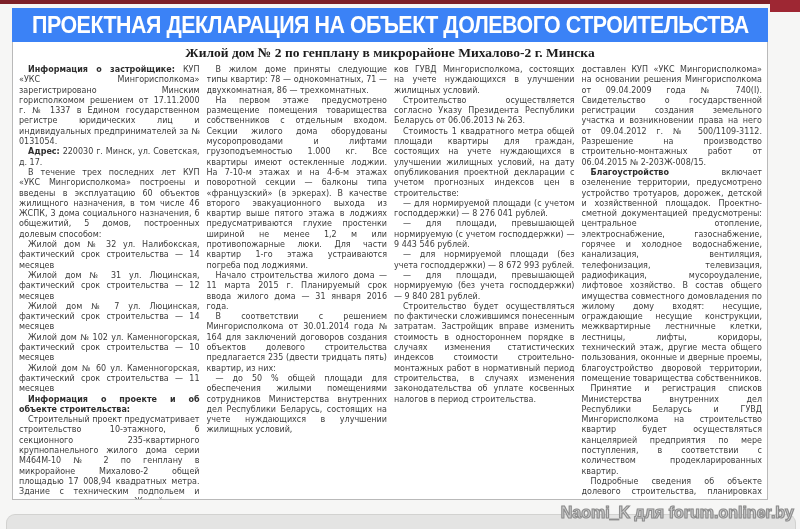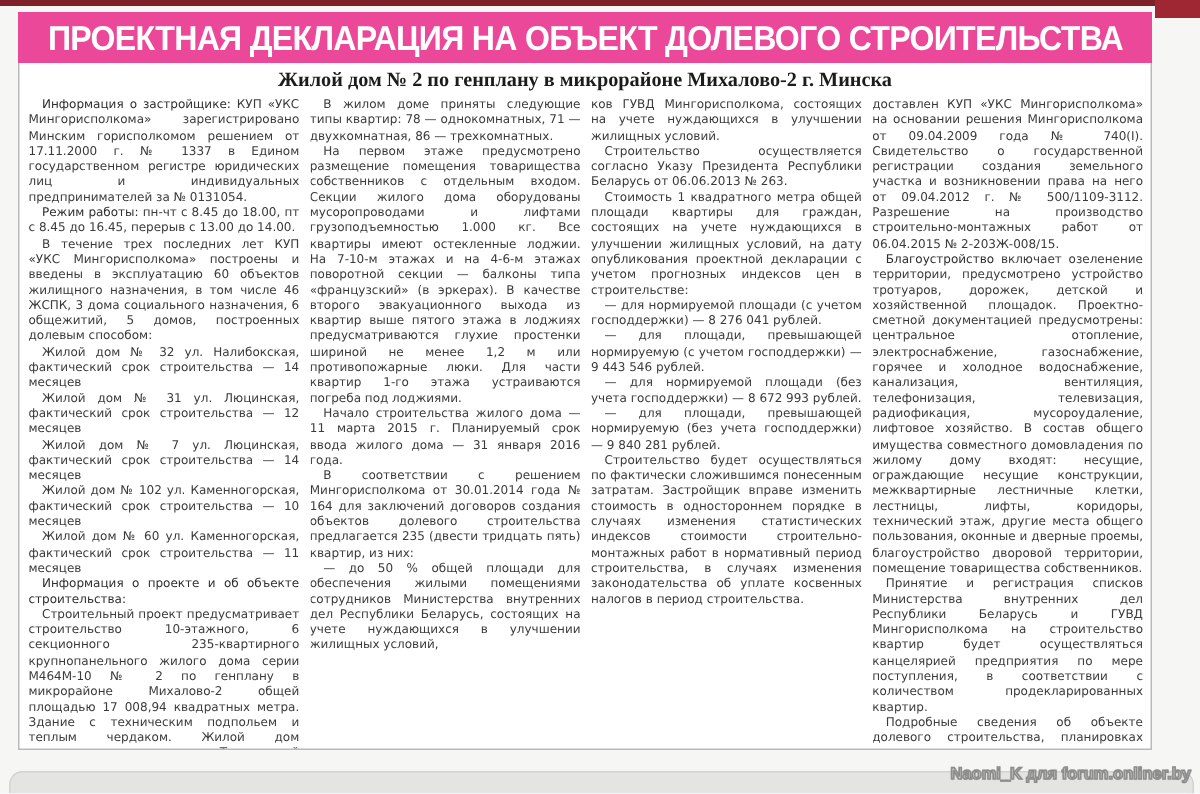--- a/index.html
+++ b/index.html
@@ -12,21 +12,21 @@
   .top-strip {
     position: absolute; top: 0; left: 0; width: 772px; height: 4px;
     background: #7d2028;
   }
   .top-right-block {
     position: absolute; top: 0; right: 0; width: 30px; height: 12px;
     background: #9e2733;
   }
   .banner {
     position: absolute; top: 8px; left: 12px; width: 756px; height: 34px;
-    background: #ec4899;
+    background: #3b82f6;
     display: flex; align-items: center; justify-content: center;
     overflow: hidden;
   }
   .banner-title {
     color: #ffffff; font-weight: bold; font-size: 23px;
     letter-spacing: -0.5px; white-space: nowrap;
     transform: scaleX(0.93); transform-origin: center;
     font-family: "Liberation Sans", sans-serif;
   }
   .doc-box {
@@ -53,32 +53,32 @@
   .col {
     width: 181px;
     font-size: 8px;
     line-height: 10.3px;
     color: #3b3b3b;
     text-align: justify;
     overflow: hidden;
   }
   .col p { text-indent: 9px; }
   .col p.no-indent { text-indent: 0; }
-  .col p b { font-weight: normal; color: #2e2e2e; }
+  .col p b { font-weight: bold; color: #2e2e2e; }
   .bottom-band {
     position: absolute; bottom: 0; left: 6px; right: 4px; height: 15px;
     background: #e4e4e3;
     border-radius: 9px 9px 0 0;
     border: 1px solid #d2d2d0;
     border-bottom: none;
   }
   .watermark {
     position: absolute; right: 6px; bottom: 7px;
     font-family: "Liberation Sans", sans-serif;
-    font-weight: bold; font-size: 11px;
+    font-weight: bold; font-size: 16px;
     color: #cfcfcf;
     -webkit-text-stroke: 1.1px #8d8d8d;
     text-shadow: 0 0 1px #8d8d8d;
     letter-spacing: 0px;
     white-space: nowrap;
   }
 </style>
 </head>
 <body>
 
@@ -87,21 +87,21 @@
 
 <div class="banner">
   <span class="banner-title">ПРОЕКТНАЯ ДЕКЛАРАЦИЯ НА ОБЪЕКТ ДОЛЕВОГО СТРОИТЕЛЬСТВА</span>
 </div>
 
 <div class="doc-box">
   <div class="subtitle">Жилой дом № 2 по генплану в микрорайоне Михалово-2 г. Минска</div>
   <div class="columns">
     <div class="col">
         <p><b>Информация о застройщике:</b> КУП «УКС Мингорисполкома» зарегистрировано Минским горисполкомом решением от 17.11.2000 г. № 1337 в Едином государственном регистре юридических лиц и индивидуальных предпринимателей за № 0131054.</p>
-        <p><b>Режим работы:</b> пн-чт с 8.45 до 18.00, пт с 8.45 до 16.45, перерыв с 13.00 до 14.00.</p>
+        <p><b>Адрес:</b> 220030 г. Минск, ул. Советская, д. 17.</p>
         <p>В течение трех последних лет КУП «УКС Мингорисполкома» построены и введены в эксплуатацию 60 объектов жилищного назначения, в том числе 46 ЖСПК, 3 дома социального назначения, 6 общежитий, 5 домов, построенных долевым способом:</p>
         <p>Жилой дом № 32 ул. Налибокская, фактический срок строительства — 14 месяцев</p>
         <p>Жилой дом № 31 ул. Люцинская, фактический срок строительства — 12 месяцев</p>
         <p>Жилой дом № 7 ул. Люцинская, фактический срок строительства — 14 месяцев</p>
         <p>Жилой дом № 102 ул. Каменногорская, фактический срок строительства — 10 месяцев</p>
         <p>Жилой дом № 60 ул. Каменногорская, фактический срок строительства — 11 месяцев</p>
         <p><b>Информация о проекте и об объекте строительства:</b></p>
         <p>Строительный проект предусматривает строительство 10-этажного, 6 секционного 235-квартирного крупнопанельного жилого дома серии М464М-10 № 2 по генплану в микрорайоне Михалово-2 общей площадью 17 008,94 квадратных метра. Здание с техническим подпольем и теплым чердаком. Жилой дом расположен в границах улиц Тышкевичей — Гурского.</p>
       </div>
     <div class="col">

